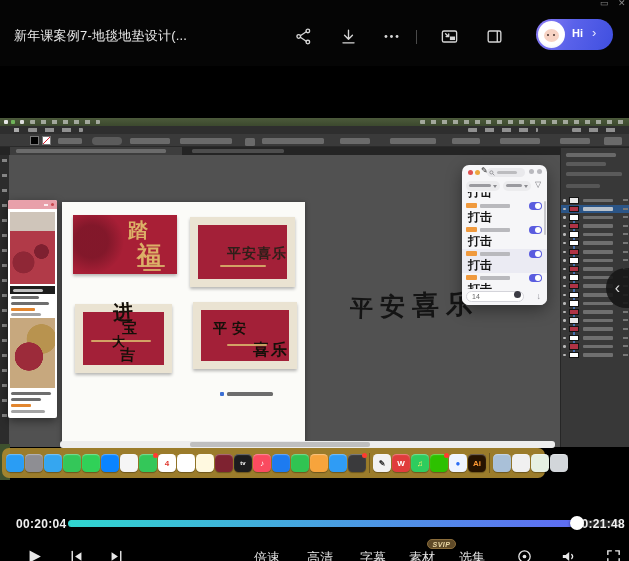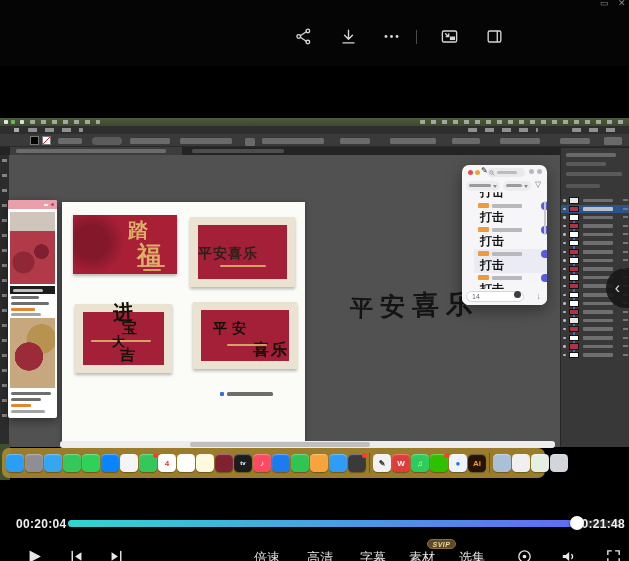--- a/index.html
+++ b/index.html
@@ -50,42 +50,42 @@
                 radial-gradient(circle at 70% 30%,#b8934f 0 25%,transparent 26%),#c7a87e;}
   
   .artboard{position:absolute;left:62px;top:202px;width:243px;height:242px;background:#fbfbf8;
             box-shadow:0 1px 5px rgba(0,0,0,.4);}
   .mat{position:absolute;box-shadow:0 2px 3px rgba(0,0,0,.28);font-family:"DejaVu Serif",serif;font-weight:700;}
   .mat-inner{position:absolute;left:8px;top:8px;right:8px;bottom:8px;}
   .m1-pattern{position:absolute;left:0;top:0;width:60%;height:100%;
      background:radial-gradient(circle at 30% 45%,rgba(60,10,20,.35) 0 30%,transparent 60%);}
   .m1a{position:absolute;left:55px;top:2px;font-size:20px;}
   .m1b{position:absolute;left:64px;top:24px;font-size:24px;}
-  .m2t{position:absolute;left:0;top:20px;width:100%;text-align:left;font-size:14px;letter-spacing:1px;}
+  .m2t{position:absolute;left:0;top:20px;width:100%;text-align:right;font-size:14px;letter-spacing:1px;}
   .gold{position:absolute;background:rgba(216,176,106,.9);height:2px;border-radius:1px;}
   .m3c{position:absolute;line-height:1;}
   .m4a{position:absolute;left:12px;top:10px;font-size:14px;letter-spacing:5px;}
   .m4b{position:absolute;left:52px;top:30px;font-size:16px;letter-spacing:2px;}
   .caption-dot{position:absolute;left:220px;top:392px;width:4px;height:4px;border-radius:1px;background:#3b6fd4;}
   
   .pbtext{position:absolute;left:350px;top:286px;display:flex;gap:7px;color:#141414;
           font-family:"DejaVu Serif",serif;font-weight:700;}
   .pbtext span:nth-child(1){font-size:23px;transform:translateY(7px) rotate(2deg);}
   .pbtext span:nth-child(2){font-size:25px;transform:translateY(4px);}
   .pbtext span:nth-child(3){font-size:27px;transform:translateY(1px) rotate(-2deg);}
   .pbtext span:nth-child(4){font-size:27px;}
   
   .fontpanel{position:absolute;left:462px;top:165px;width:85px;height:140px;background:#f6f6f8;border-radius:7px;
              box-shadow:0 5px 16px rgba(0,0,0,.4);overflow:hidden;font-family:"Liberation Sans",sans-serif;}
   .tdot{position:absolute;top:5px;width:5px;height:5px;border-radius:50%;}
   .fsearch{position:absolute;left:25px;top:3px;width:38px;height:9px;background:#e9e9ec;border-radius:5px;}
   .fpill{position:absolute;top:16px;height:10px;background:#ececee;border-radius:5px;}
   .caret{display:inline-block;width:0;height:0;border-left:2.5px solid transparent;border-right:2.5px solid transparent;
          border-top:3px solid #8a8a8f;position:absolute;right:3px;top:3.5px;}
-  .fontlist{position:absolute;left:12px;top:27px;width:100%;height:97px;overflow:hidden;}
+  .fontlist{position:absolute;left:0;top:27px;width:100%;height:97px;overflow:hidden;}
   .font-row{position:relative;height:24px;padding:1px 4px 0 4px;}
   .font-row.hl{background:#ebebf3;}
   .font-row.partial{height:9px;overflow:hidden;padding-top:0;}
   .font-row.partial .fprev{transform:translateY(-7px);}
   .fmeta{position:relative;height:8px;}
   .ftag{position:absolute;left:0;top:1px;width:11px;height:5px;background:#f09a3e;border-radius:1px;}
   .fname{position:absolute;left:14px;top:2px;width:30px;height:4px;background:#b9b9bd;border-radius:1px;}
   .ftoggle{position:absolute;right:1px;top:0;width:13px;height:8px;border-radius:4px;background:#5a5cdf;}
   .ftoggle:after{content:"";position:absolute;right:1px;top:1px;width:6px;height:6px;border-radius:50%;background:#fff;}
   .fprev{font-family:"DejaVu Serif",serif;font-weight:700;font-size:12px;color:#141414;margin-left:2px;line-height:14px;}
@@ -132,20 +132,21 @@
         font-style:italic;letter-spacing:.5px;}
 </style>
 </head>
 <body>
 
 <div id="stage">
 
   <div class="chrome">
     <span class="win-glyph" style="left:600px">▭</span>
     <span class="win-glyph" style="left:618px">✕</span>
+    <div class="title">新年课案例7-地毯地垫设计(...</div>
 
     <span class="cicon" style="left:294px">
       <svg width="19" height="19" viewBox="0 0 24 24" fill="none" stroke="#d6d6d6" stroke-width="1.7" stroke-linecap="round">
         <circle cx="6" cy="12" r="2.3"></circle>
           <circle cx="17.5" cy="5" r="2.3"></circle>
           <circle cx="17.5" cy="19" r="2.3"></circle>
         <path d="M8 11l7.5-5M8 13l7.5 5"></path>
         </svg></span>
     <span class="cicon" style="left:339px">
       <svg width="19" height="19" viewBox="0 0 24 24" fill="none" stroke="#d6d6d6" stroke-width="1.7" stroke-linecap="round" stroke-linejoin="round">
@@ -163,20 +164,29 @@
         <rect x="3" y="5" width="18" height="14" rx="2"></rect>
           <rect x="12.5" y="12" width="6.5" height="4.5" fill="#d6d6d6" stroke="none"></rect>
         <path d="M7 8.5l4 3.5M11 8.8V12H7.8" stroke-linecap="round"></path>
         </svg></span>
     <span class="cicon" style="left:485px">
       <svg width="19" height="19" viewBox="0 0 24 24" fill="none" stroke="#d6d6d6" stroke-width="1.7" stroke-linejoin="round">
         <rect x="4" y="5" width="16" height="14" rx="2"></rect>
           <path d="M15.5 5v14"></path>
         </svg></span>
 
+    <div class="pill">
+      <span class="avatar">
+        <i class="face"></i>
+          <i class="eye" style="left:9px"></i>
+          <i class="eye" style="left:15px"></i>
+      </span>
+      <span class="hi">Hi</span>
+      <span class="chev">›</span>
+    </div>
   </div>
 
   <div>
 
     <div class="menubar">
       <i class="abs" style="left:4px;top:2px;width:4px;height:4px;background:#e6e6e6;border-radius:1px"></i>
       <i class="abs" style="left:11px;top:2px;width:4px;height:4px;background:#6fb35a;border-radius:1px"></i>
       <i class="abs" style="left:20px;top:2px;width:4px;height:4px;background:#dcdcdc;border-radius:1px"></i>
       <i class="dash2" style="left:30px;top:2px;width:70px;height:4px"></i>
       <i class="dash2" style="left:420px;top:2px;width:205px;height:4px"></i>

